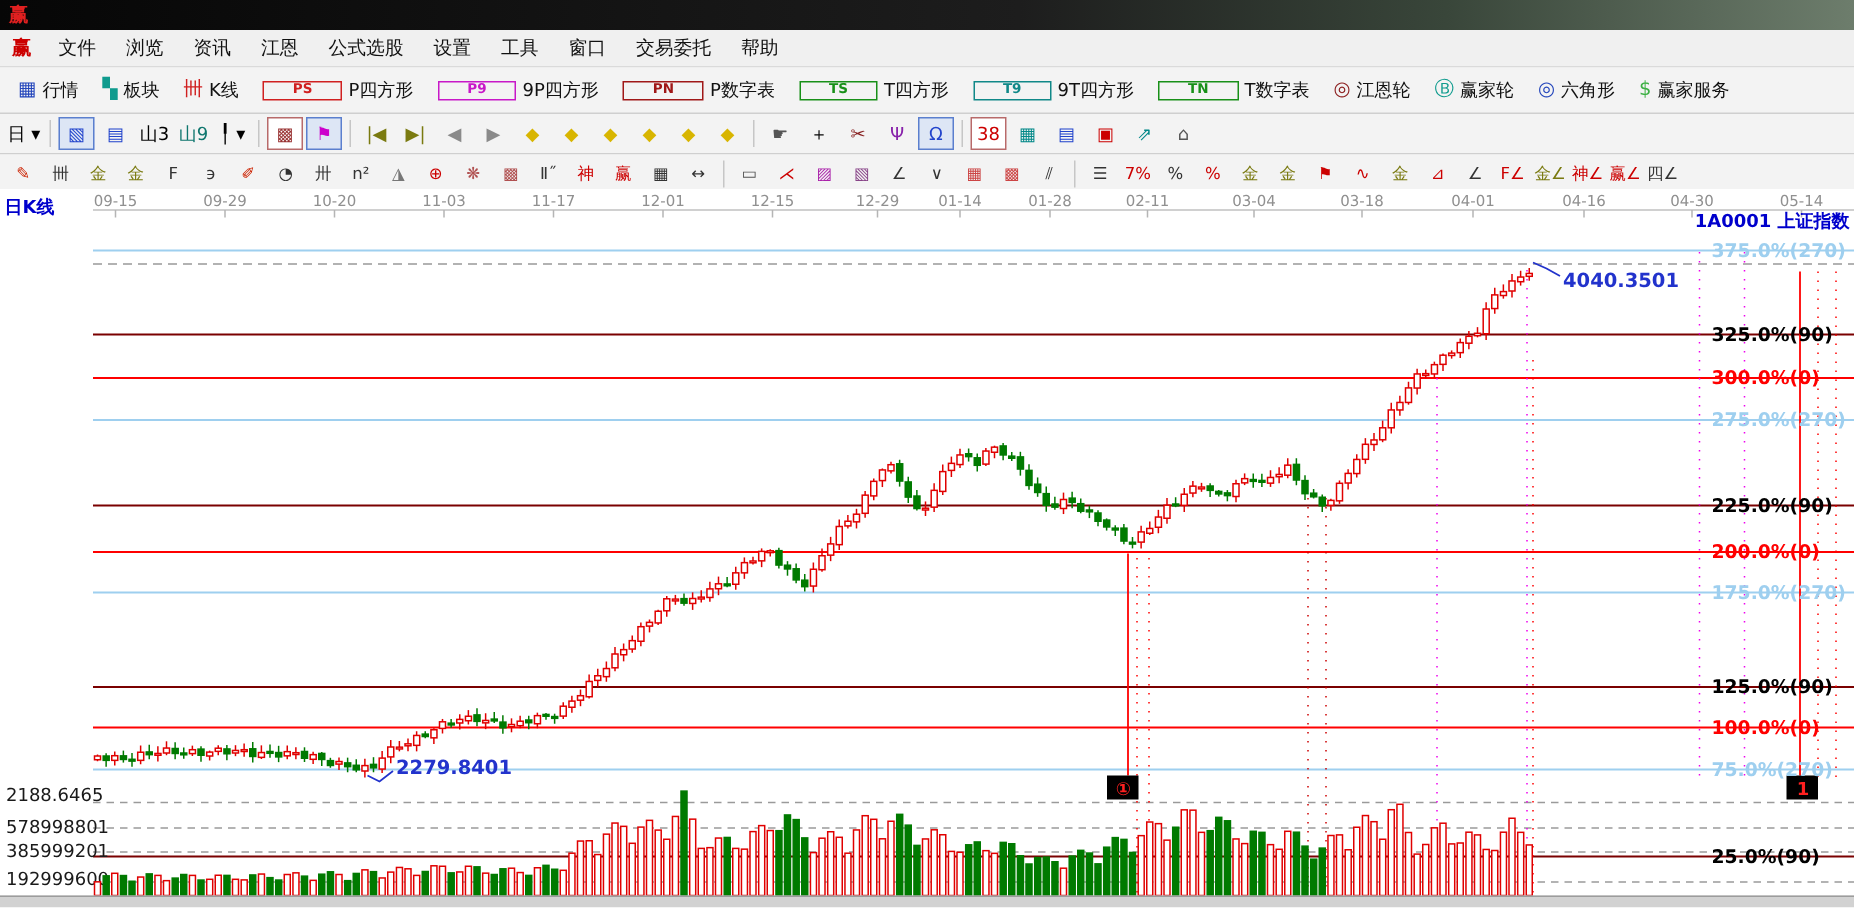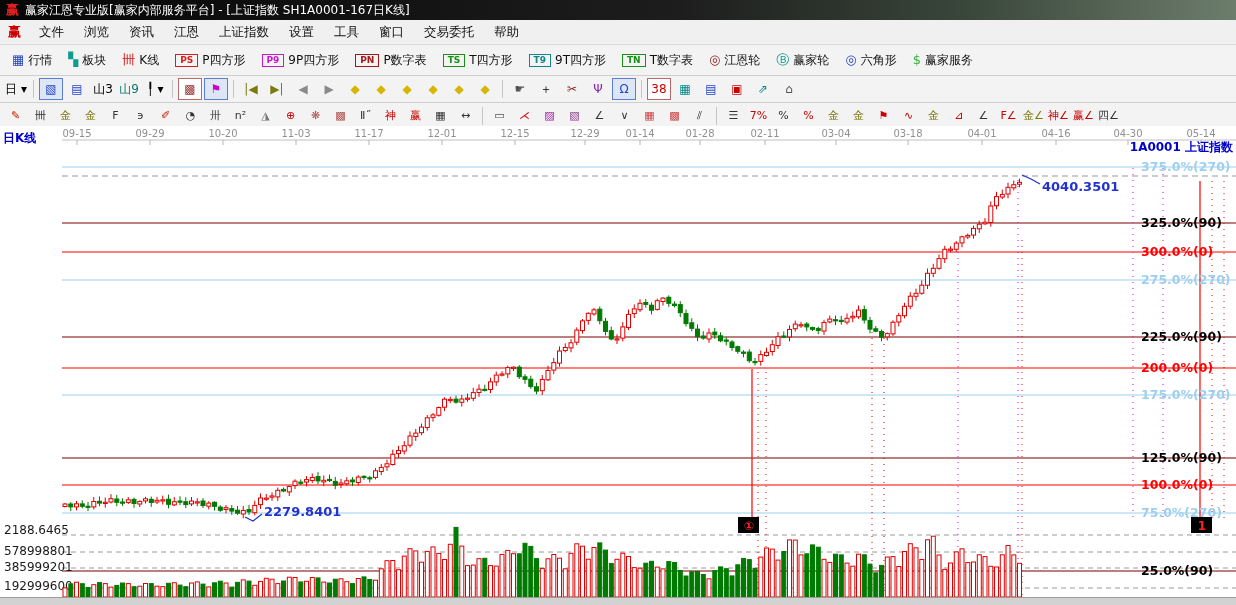--- a/index.html
+++ b/index.html
@@ -8,50 +8,49 @@
   .titlebar{height:20px;background:linear-gradient(90deg,#060606,#1d1d1d 55%,#39463a 78%,#6d7d6c);
             color:#fff;display:flex;align-items:center;padding:0 6px;font-size:12px;gap:6px;white-space:nowrap}
   .titlebar .logo{color:#e02020;font-weight:bold;font-size:13px}
   .menubar{height:24px;background:#f0f0f0;display:flex;align-items:center;font-size:12.5px;
            border-bottom:1px solid #dadada;color:#111}
   .menu-logo{color:#cc0000;font-weight:bold;padding:0 8px;font-size:13px}
   .menu-item{padding:3px 10px;cursor:default}
   .toolbar{display:flex;align-items:center;background:#f3f3f3;border-bottom:1px solid #cfcfcf;white-space:nowrap}
   #toolbar1{height:30px;font-size:12px;padding-left:4px;color:#111}
   .tb1-item{display:flex;align-items:center;gap:4px;padding:2px 8px;cursor:default}
-  .icon-box{font-size:9px;font-weight:bold;border:1px solid;line-height:11px;padding:0 4px}
+  .icon-box{font-size:9px;font-weight:bold;border:1px solid;line-height:11px;padding:0 19px}
   .icon-glyph{font-size:13px;line-height:14px}
   #toolbar2{height:26px;padding-left:3px}
   #toolbar3{height:25px;padding-left:3px}
   .tb-btn{min-width:22px;height:20px;display:flex;align-items:center;justify-content:center;
           font-size:12px;margin:0 1px;border:1px solid transparent;cursor:default}
   .tb-btn.boxed{border:1px solid #b86a6a;background:#fff}
   .tb-btn.sel{border:1px solid #5b7fce;background:#dde6f5}
   .tb3{min-width:21px;height:19px;font-size:11px}
   .sep{width:1px;height:18px;background:#c6c6c6;margin:0 4px}
   .chart-wrap{position:absolute;left:0;top:126px;width:1236px;height:479px;background:#fff}
   svg text{font-family:"DejaVu Sans","Liberation Sans",sans-serif}
   .statusbar{position:absolute;left:0;bottom:0;width:1236px;height:7px;background:#d2d2d2;
              border-top:1px solid #9c9c9c;z-index:5}
 </style>
 </head>
 <body>
 
 <div class="titlebar">
   <span class="logo">赢</span>
-  <span>赢家江恩专业版[赢家内部服务平台] - [上证指数  SH1A0001-167日K线]</span>
 </div>
 
 <div class="menubar">
   <span class="menu-logo">赢</span>
 <span class="menu-item">文件</span>
     <span class="menu-item">浏览</span>
     <span class="menu-item">资讯</span>
     <span class="menu-item">江恩</span>
-    <span class="menu-item">上证指数</span>
+    <span class="menu-item">公式选股</span>
     <span class="menu-item">设置</span>
     <span class="menu-item">工具</span>
     <span class="menu-item">窗口</span>
     <span class="menu-item">交易委托</span>
     <span class="menu-item">帮助</span>
   </div>
 
 <div class="toolbar" id="toolbar1">
     <span class="tb1-item">
       <span class="icon-glyph" style="color: rgb(34, 68, 187);">▦</span>

